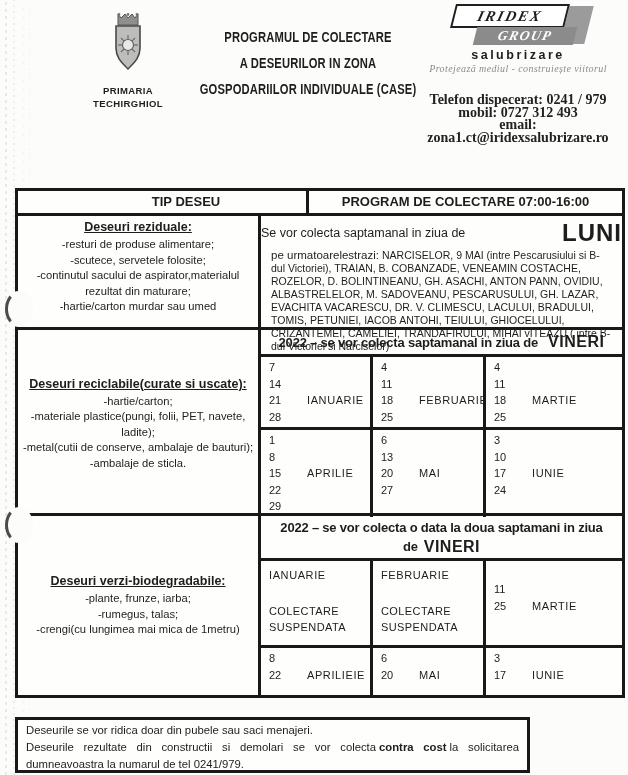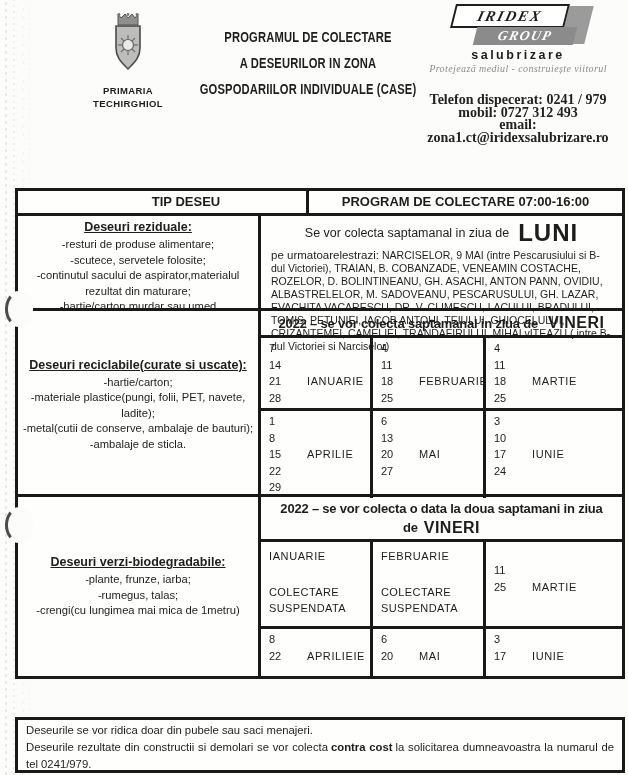--- a/index.html
+++ b/index.html
@@ -40,31 +40,31 @@
     border-radius:50%;z-index:6;}
 
   
   .doc-table{position:absolute;left:15px;top:188px;width:610px;box-sizing:border-box;
     border:3px solid #191919;background:#fefefd;z-index:2;}
   .trow{display:grid;grid-template-columns:243px 1fr;box-sizing:border-box;}
   .trow + .trow{border-top:3px solid #191919;}
   .th{font-weight:bold;font-size:13px;text-align:center;line-height:22px;height:22px;box-sizing:border-box;}
   .cell-left{border-right:3px solid #191919;box-sizing:border-box;}
   .h-header{height:22px;padding-left:48px;}
-  .h-row1{height:95px;}
+  .h-row1{height:114px;}
   .h-row2{height:186px;}
   .h-row3{height:182px;}
 
   .type-cell{border-right:3px solid #191919;box-sizing:border-box;text-align:center;padding:3px 4px;}
   .type-center{display:flex;flex-direction:column;justify-content:center;}
   .type-title{font-weight:bold;text-decoration:underline;font-size:12.5px;line-height:17px;margin-bottom:1px;}
   .type-item{font-size:11.2px;line-height:15.5px;}
 
   .r1-right{display:flex;flex-direction:column;box-sizing:border-box;}
-  .intro-line{display:flex;justify-content:center;align-items:center;gap:9px;height:33px;flex:0 0 33px;}
+  .intro-line{display:flex;justify-content:space-between;align-items:center;gap:9px;height:33px;flex:0 0 33px;}
   .intro-text{font-size:12.5px;}
   .day-big{font-size:24px;font-weight:bold;letter-spacing:1px;}
   .streets{font-size:10.5px;line-height:13px;text-align:left;padding:0 10px;}
   .streets-label{font-size:11.5px;margin-right:3px;}
 
   .right-col{display:flex;flex-direction:column;box-sizing:border-box;height:100%;}
   .sched-title{display:flex;justify-content:center;align-items:center;gap:10px;
     border-bottom:3px solid #191919;font-weight:bold;font-size:13px;box-sizing:border-box;letter-spacing:-0.2px;}
   .sched-title.one{height:27px;flex:0 0 27px;}
   .sched-title.two{height:45px;flex:0 0 45px;flex-direction:column;gap:0;justify-content:center;}
@@ -77,21 +77,21 @@
   .cal-cell.cb{border-bottom:3px solid #191919;}
   .gline{display:flex;align-items:baseline;height:16.5px;}
   .date{font-size:11px;min-width:26px;}
   .month{font-size:11px;letter-spacing:0.6px;margin-left:12px;}
   .cal-cell.pad-top{padding-top:22px;}
   .month-top{font-size:11px;letter-spacing:0.6px;display:block;margin-top:4px;}
   .note{font-size:11px;letter-spacing:0.4px;display:block;line-height:16px;}
   .note.first{margin-top:22px;}
 
   
-  .footer-box{position:absolute;left:15px;top:717px;width:610px;height:56px;box-sizing:border-box;
+  .footer-box{position:absolute;left:15px;top:717px;width:515px;height:56px;box-sizing:border-box;
     border:3px solid #191919;background:#fefefd;padding:2px 8px;z-index:2;}
   .f-line1{font-size:11.3px;line-height:17px;}
   .f-line2{font-size:11.3px;line-height:17px;text-align:justify;}
   .f-bold{font-weight:bold;margin:0 3px;}
 </style>
 </head>
 <body>
 
 <div class="page">
   <div class="noise-left"></div>

